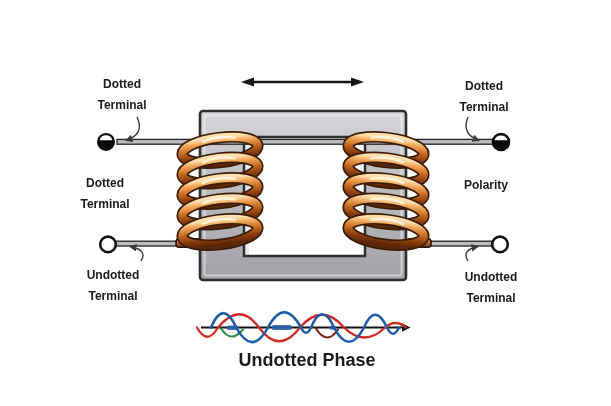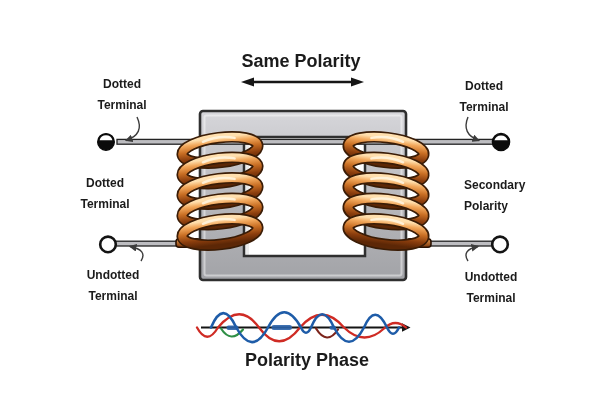--- a/index.html
+++ b/index.html
@@ -166,23 +166,21 @@
   </div>
   <div class="lbl" id="lbl-bl">
     <span class="ln">Undotted</span>
     <span class="ln">Terminal</span>
   </div>
   <div class="lbl" id="lbl-tr">
     <span class="ln">Dotted</span>
     <span class="ln">Terminal</span>
   </div>
   <div class="lbl left-align" id="lbl-mr">
-    <span class="ln">Secondary</span>
     <span class="ln">Polarity</span>
   </div>
   <div class="lbl" id="lbl-br">
     <span class="ln">Undotted</span>
     <span class="ln">Terminal</span>
   </div>
-  <div class="lbl big" id="lbl-same">Same Polarity</div>
-  <div class="lbl big" id="lbl-opp">Polarity Phase</div>
+  <div class="lbl big" id="lbl-opp">Undotted Phase</div>
 
 </div>
 
 </body></html>

